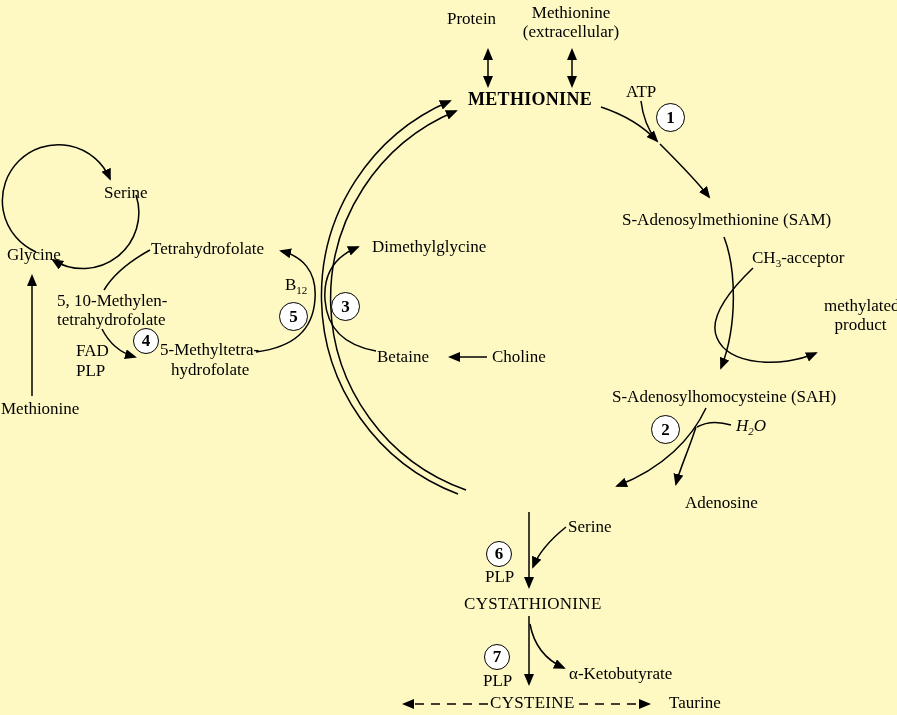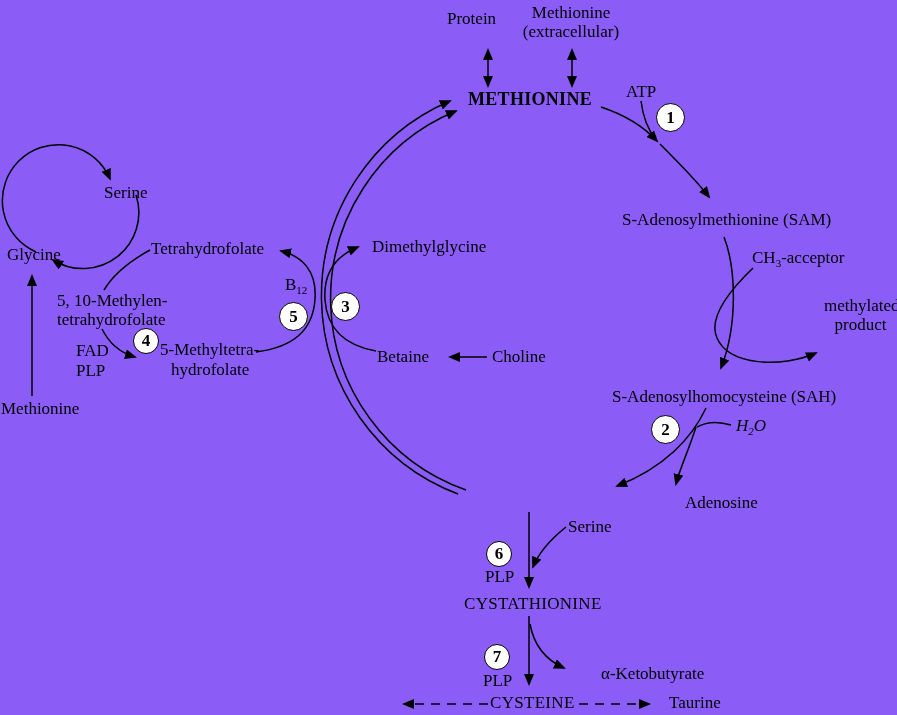--- a/index.html
+++ b/index.html
@@ -1,16 +1,16 @@
 <!DOCTYPE html>
 <html><head>
 <meta charset="utf-8">
 <style>
   html,body{margin:0;padding:0;background:#ffffff;}
-  #canvas{position:relative;width:897px;height:715px;background:#8b5cf6;
+  #canvas{position:relative;width:897px;height:715px;background:#fef9c3;
           font-family:"Liberation Serif","DejaVu Serif",serif;color:#000;overflow:hidden;}
   #wires{position:absolute;left:0;top:0;width:897px;height:715px;}
   .lbl{position:absolute;font-size:17px;line-height:19px;white-space:nowrap;}
   .bold{font-weight:bold;font-size:18px;letter-spacing:.3px;}
   .caps{letter-spacing:.3px;}
   .ctr{text-align:center;white-space:normal;}
   sub.s{font-size:11px;line-height:0;}
   .step{position:absolute;border:1.5px solid #000;border-radius:50%;background:#fff;
         display:flex;align-items:center;justify-content:center;
         font-size:17px;font-weight:bold;}
@@ -84,21 +84,21 @@
     <span>methylated</span><br>
     <span>product</span>
   </div>
   <div class="lbl" style="left:612px;top:387px;">S-Adenosylhomocysteine (SAH)</div>
   <div class="lbl" style="left:736px;top:416px;font-style:italic;">
     <span>H</span><sub class="s">2</sub><span>O</span>
   </div>
   <div class="lbl" style="left:685px;top:493px;">Adenosine</div>
   <div class="lbl" style="left:568px;top:517px;">Serine</div>
   <div class="lbl caps" style="left:464px;top:594px;">CYSTATHIONINE</div>
-  <div class="lbl" style="left:569px;top:664px;margin-left:32px;">α-Ketobutyrate</div>
+  <div class="lbl" style="left:569px;top:664px;">α-Ketobutyrate</div>
   <div class="lbl caps" style="left:490px;top:693px;">CYSTEINE</div>
   <div class="lbl" style="left:295px;top:693px;margin-top:32px;">Glutathione</div>
   <div class="lbl" style="left:669px;top:693px;">Taurine</div>
 
   <div class="lbl" style="left:372px;top:237px;">Dimethylglycine</div>
   <div class="lbl" style="left:377px;top:347px;">Betaine</div>
   <div class="lbl" style="left:492px;top:347px;">Choline</div>
   <div class="lbl" style="left:285px;top:275px;">
     <span>B</span><sub class="s">12</sub>
   </div>

